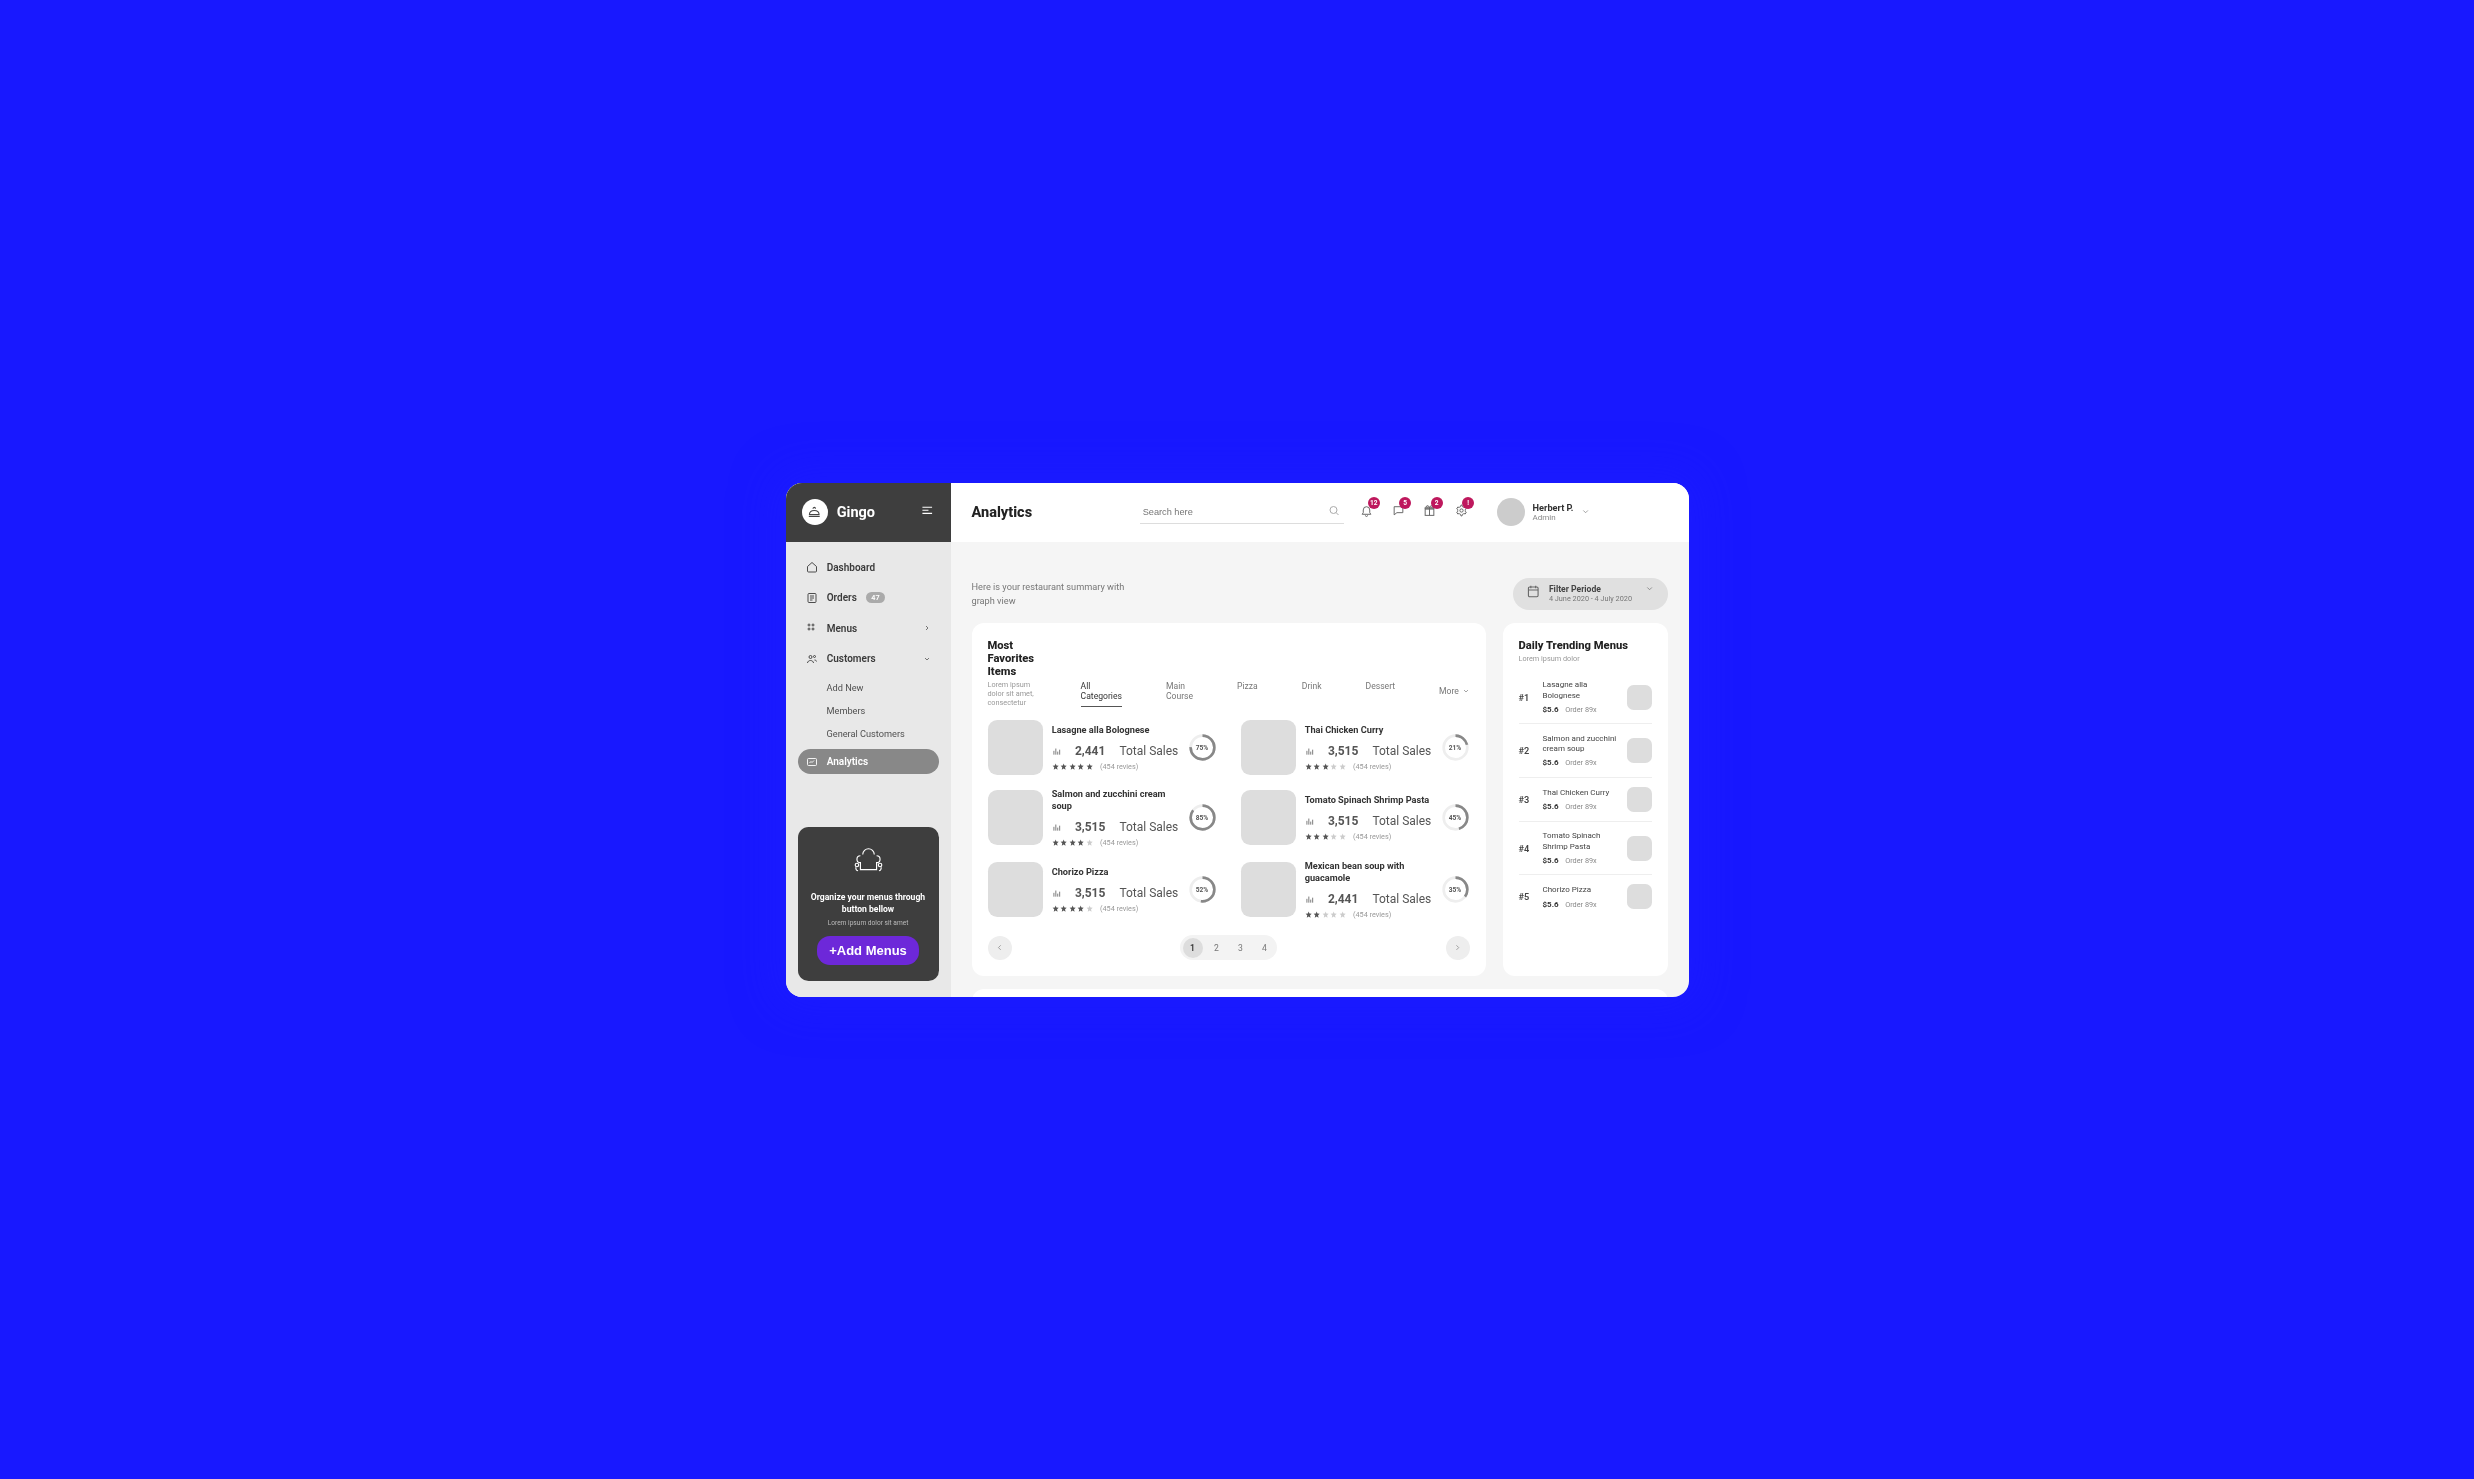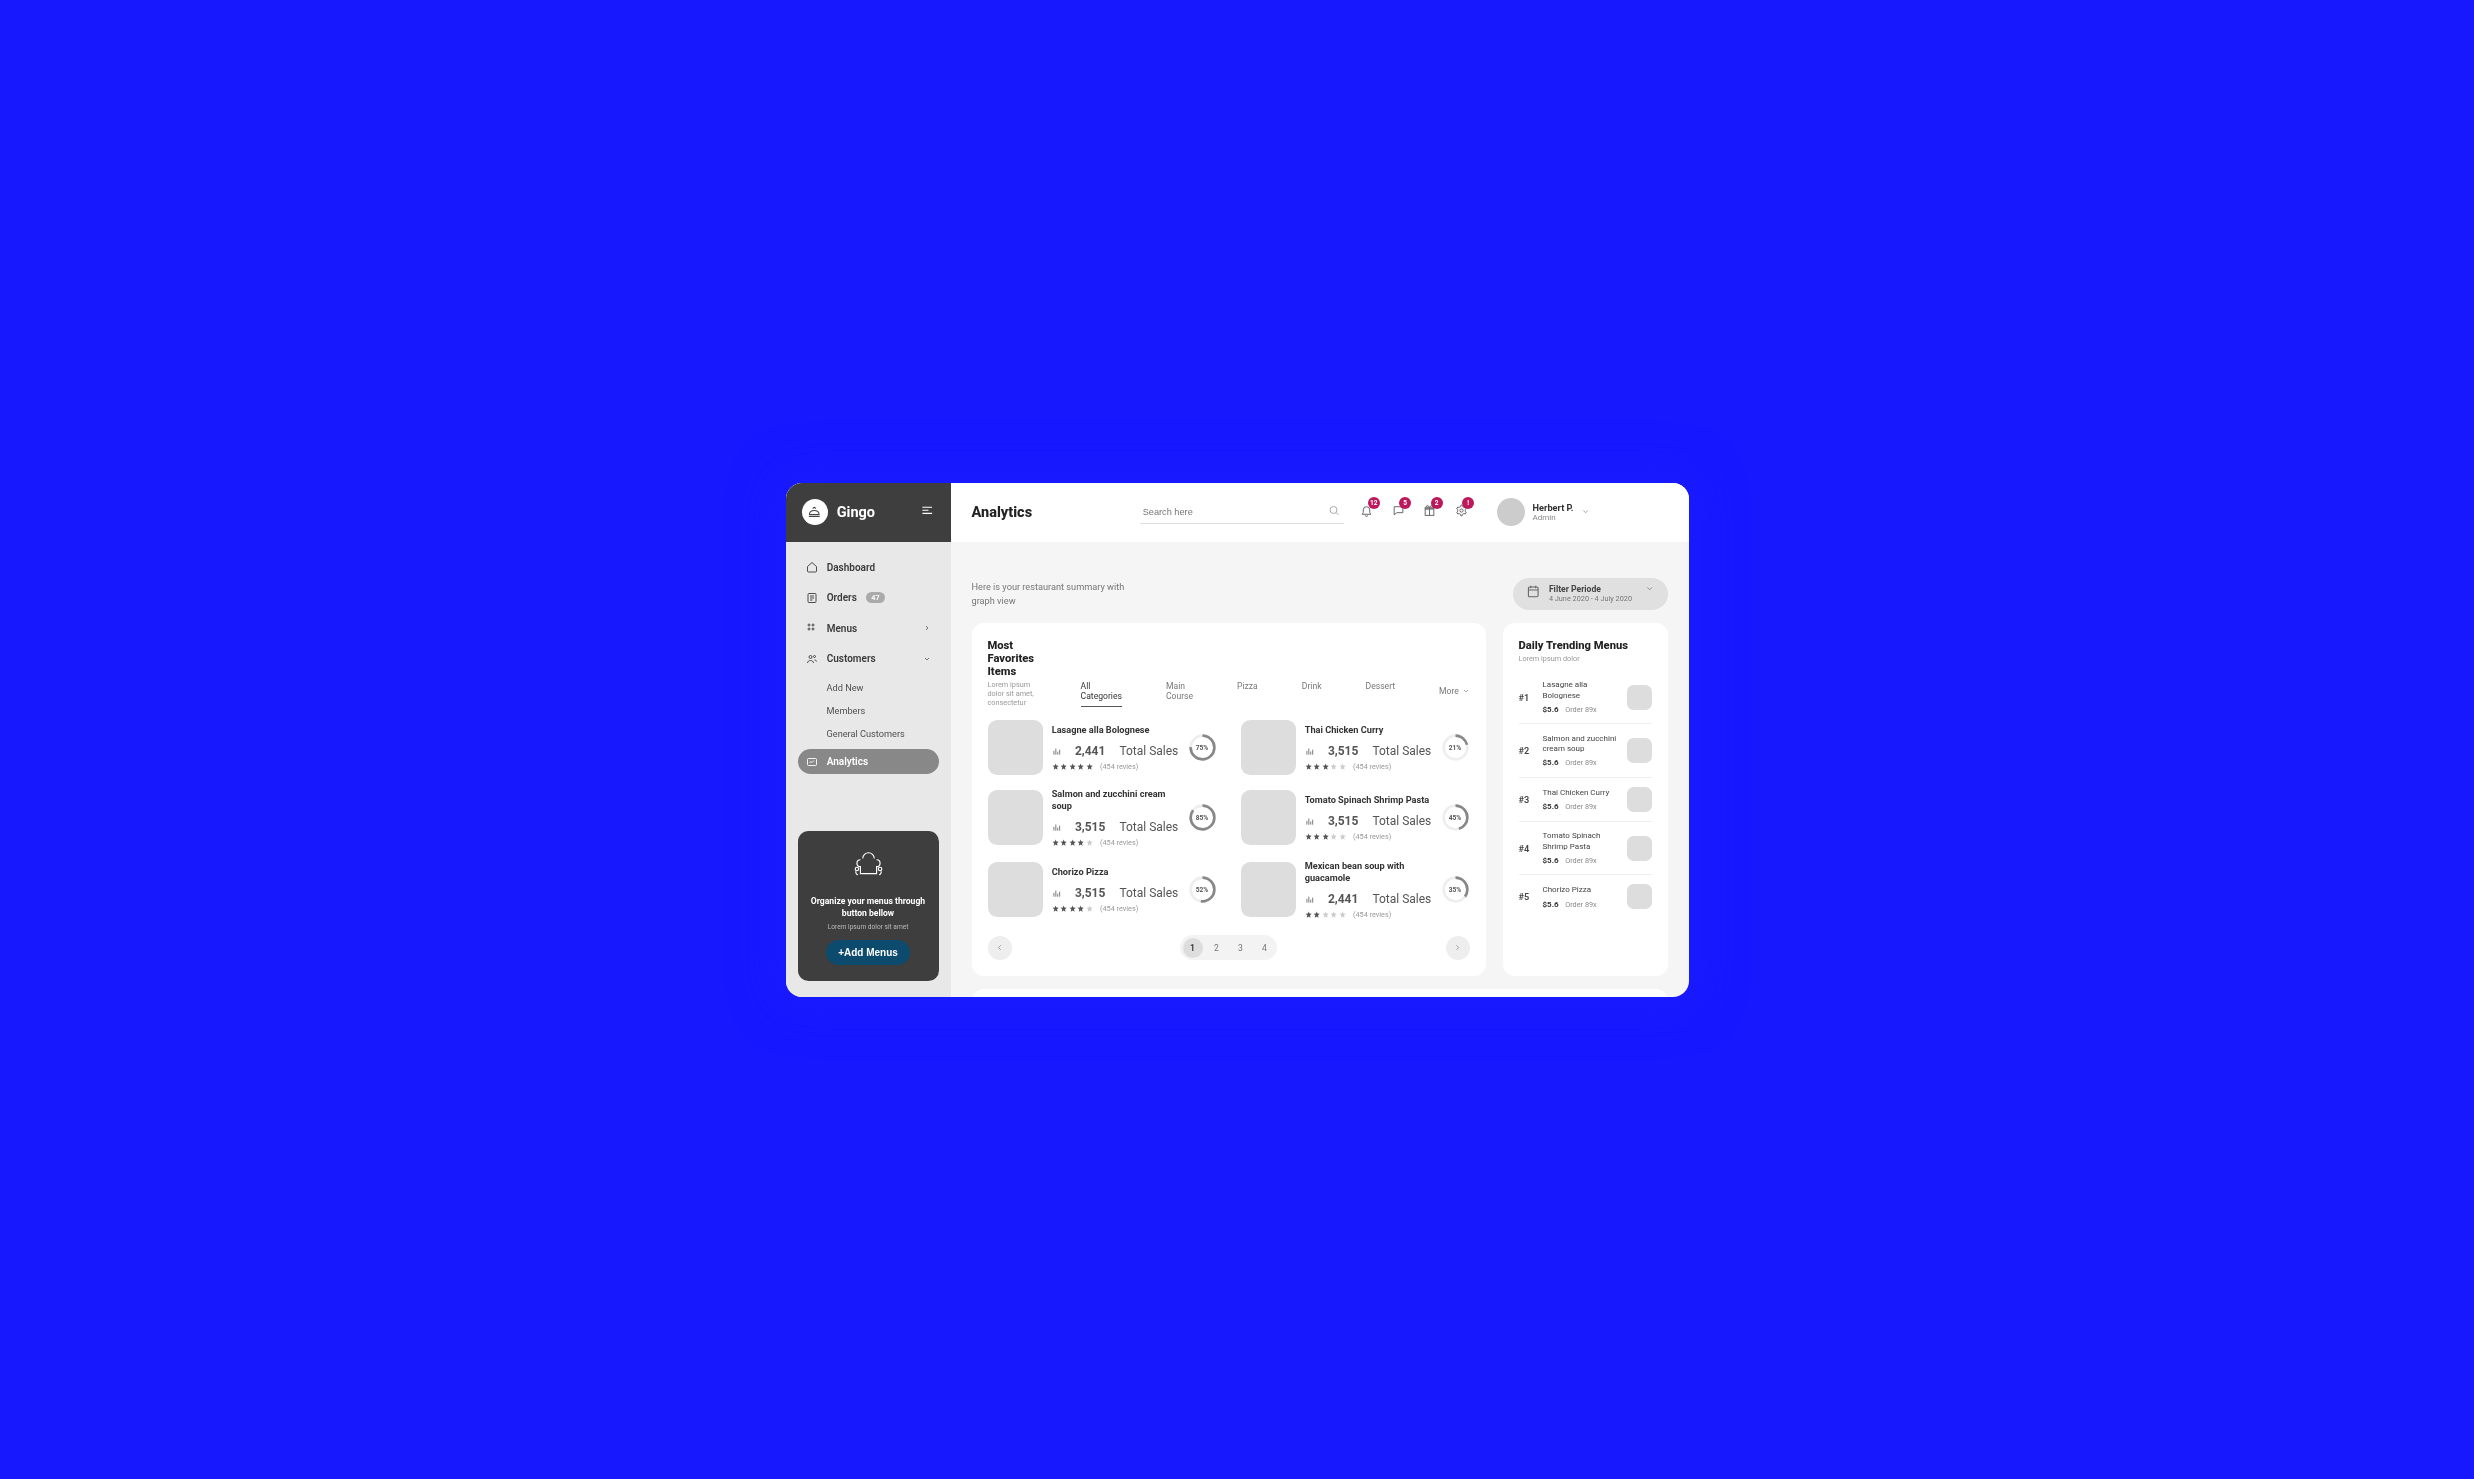--- a/index.html
+++ b/index.html
@@ -115,26 +115,26 @@
   font-weight: 700;
   line-height: 1.4;
   margin-bottom: 4px;
 }
 .promo-sub {
   font-size: 6.6px;
   color: #bbb;
   margin-bottom: 9.2px;
 }
 .promo-btn {
-  background: #0c4a6e;
+  background: #6d28d9;
   border: none;
   color: #fff;
   border-radius: 13px;
   padding: 6.6px 12px;
-  font-size: 10px;
+  font-size: 13px;
   font-weight: 600;
   cursor: pointer;
 }
 
 .main {
   flex: 1;
   display: flex;
   flex-direction: column;
   overflow: hidden;
 }

